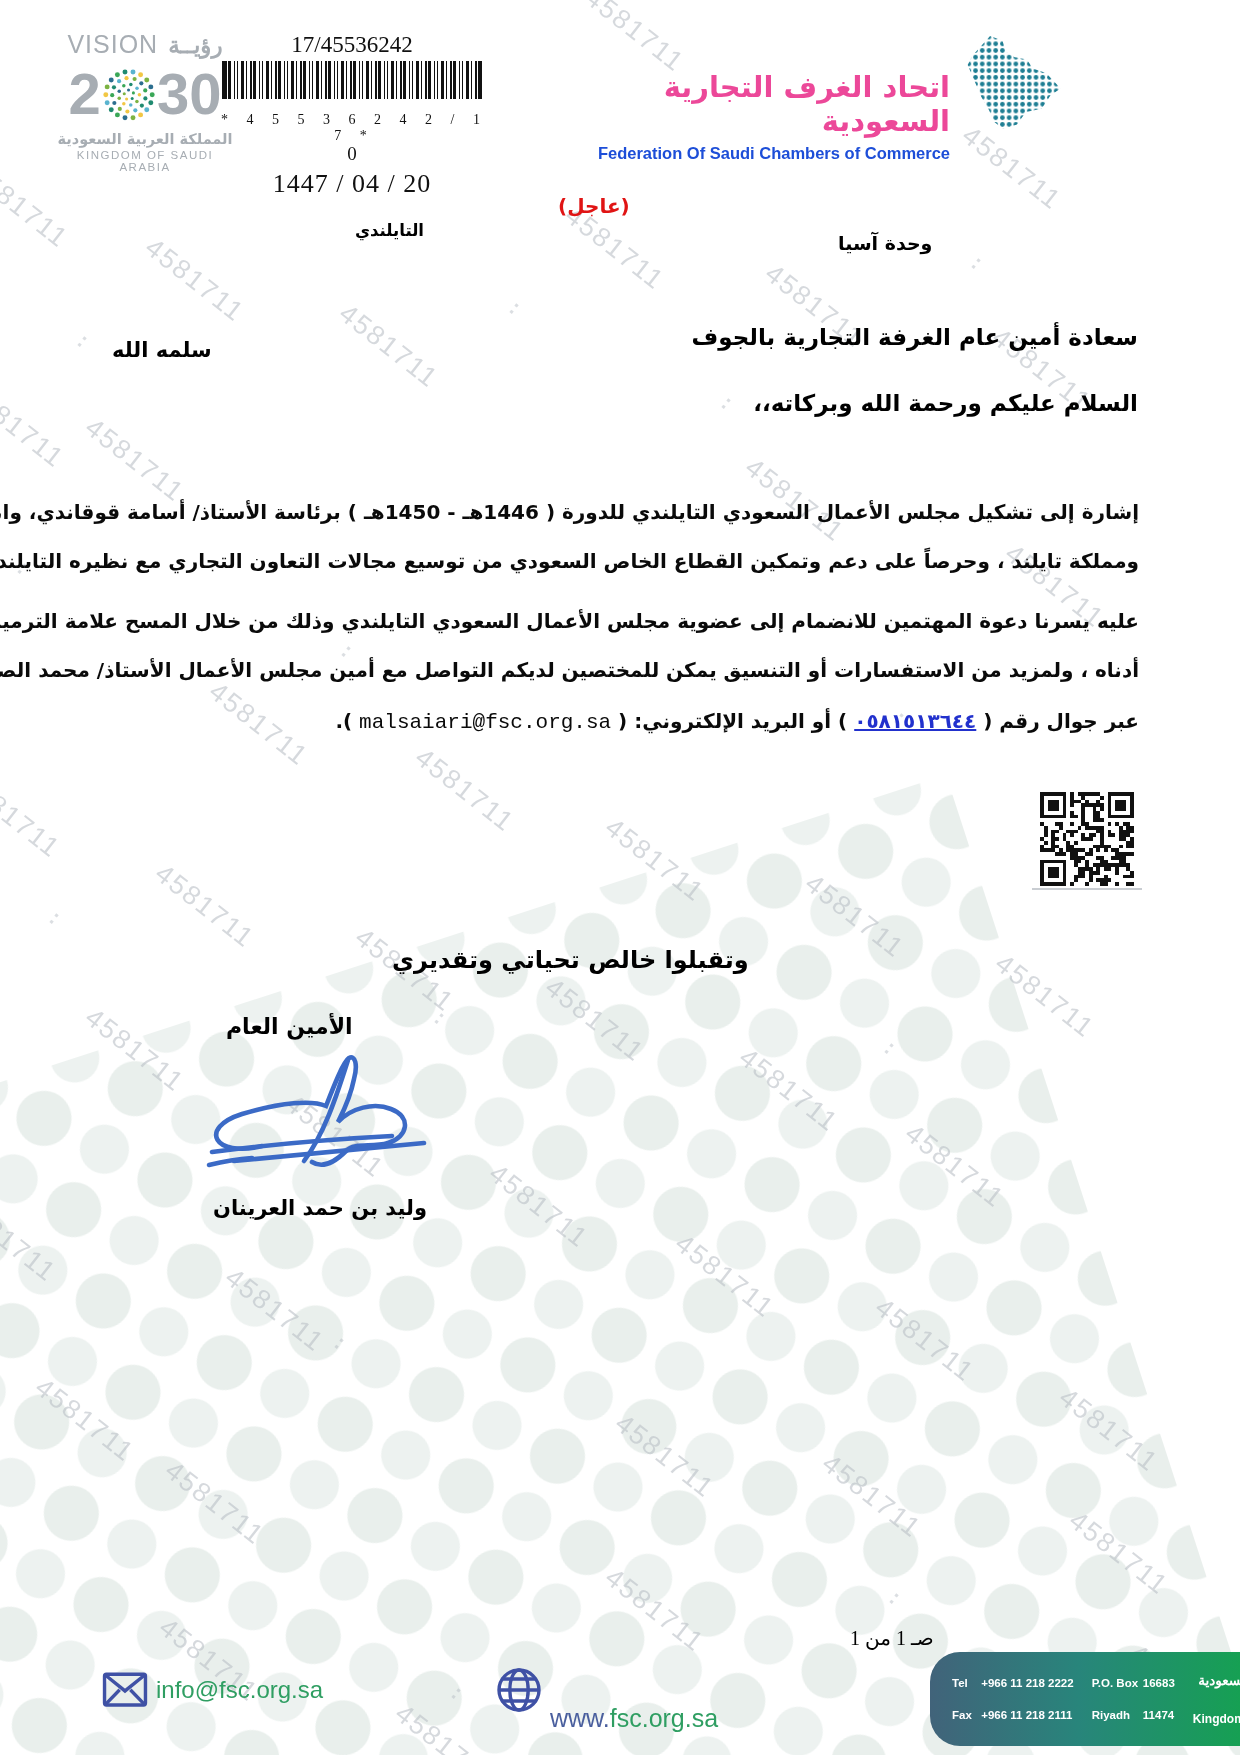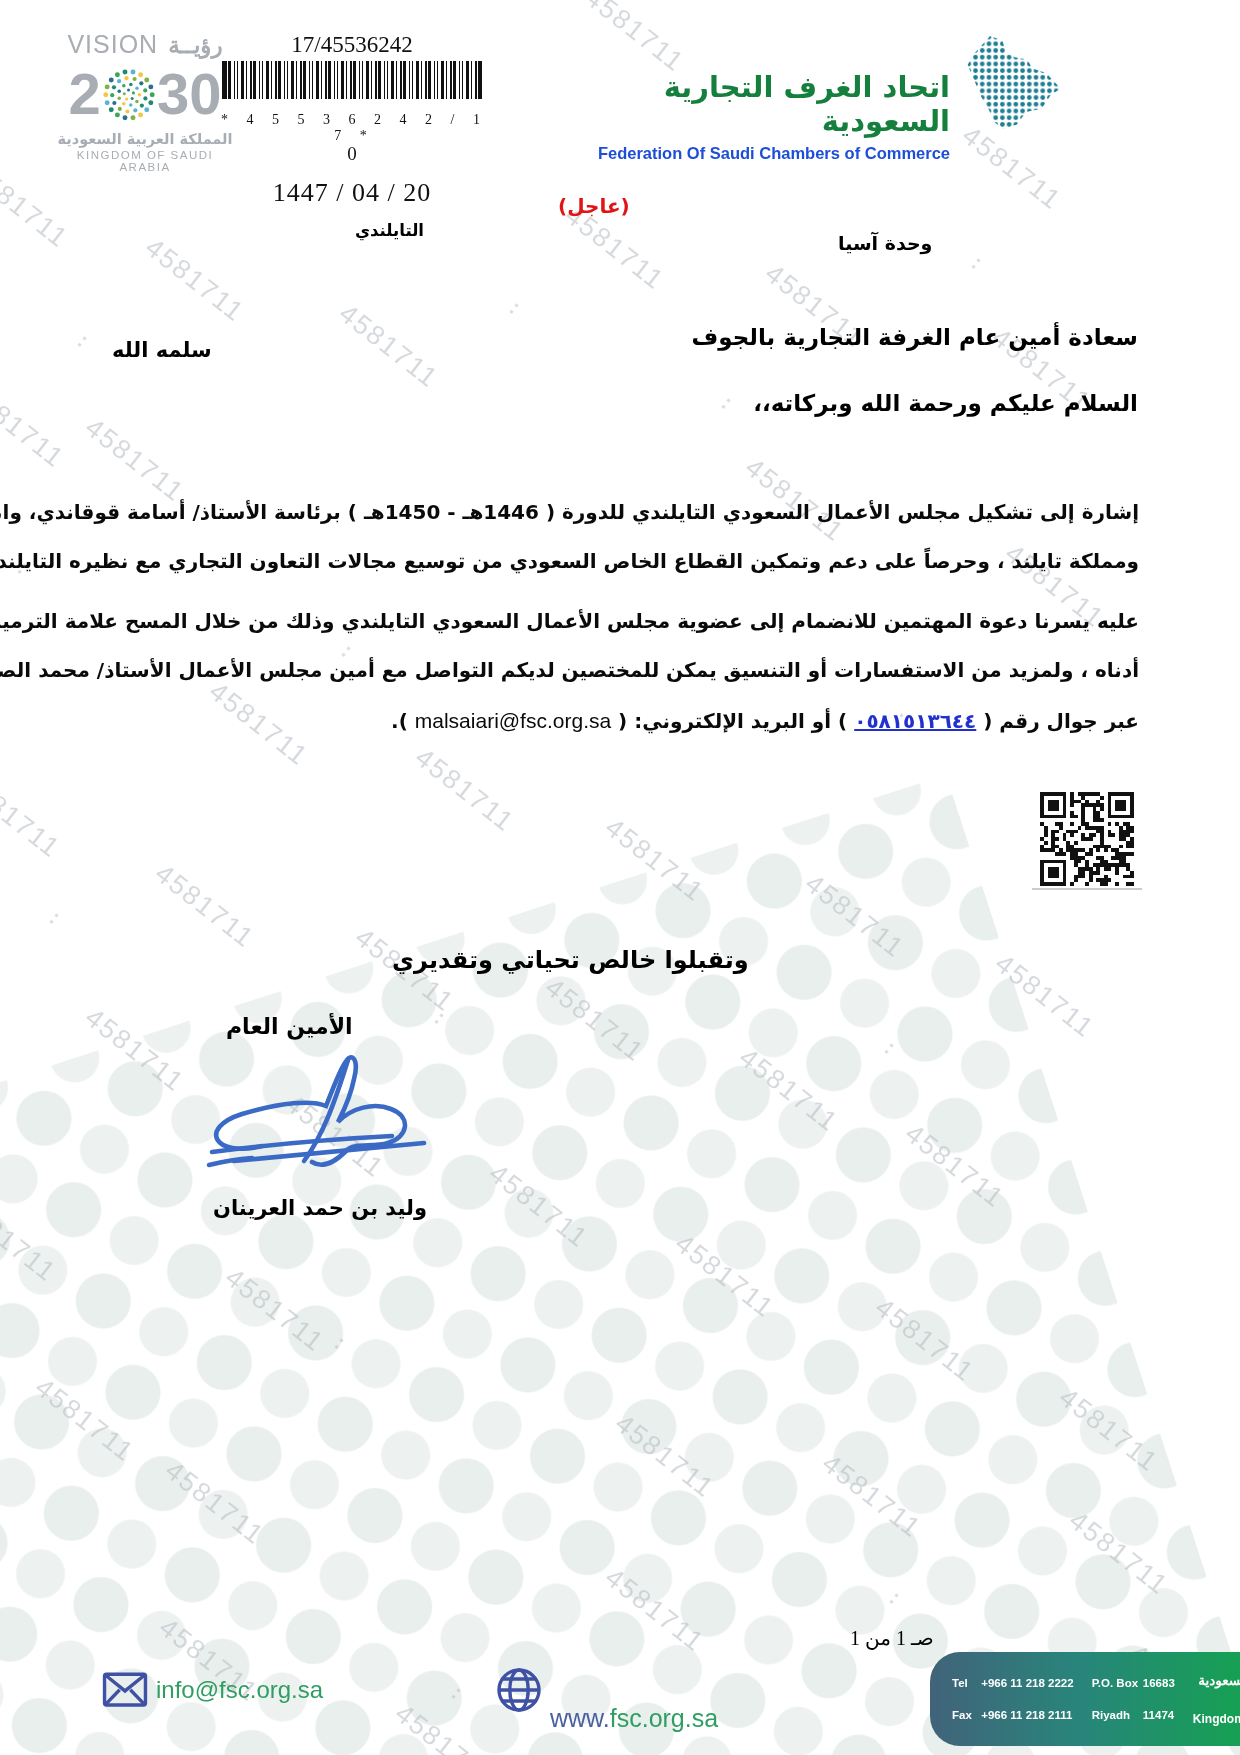--- a/index.html
+++ b/index.html
@@ -32,40 +32,40 @@
   
   .bcblock{left:212px;top:32px;width:280px;text-align:center;font-family:"Liberation Serif",serif;color:#111;}
   .refnum{font-size:23px;}
   .bars{width:254px;height:38px;margin:3px auto 0;
     background:repeating-linear-gradient(90deg,#111 0 2px,#fff 2px 3px,#111 3px 6px,#fff 6px 9px,
       #111 9px 10px,#fff 10px 12px,#111 12px 13px,#fff 13px 16px,#111 16px 19px,#fff 19px 21px,
       #111 21px 22px,#fff 22px 25px);
     border-left:3px solid #111;border-right:3px solid #111;}
   .bcdigits{font-size:14px;letter-spacing:3px;word-spacing:9px;margin-top:13px;}
   .bccheck{font-size:19px;line-height:1;}
-  .dateh{font-size:26px;margin-top:15px;letter-spacing:1px;}
+  .dateh{font-size:26px;margin-top:6px;letter-spacing:1px;}
   
   .fsc-text{left:590px;top:70px;width:360px;text-align:right;}
-  .fsc-ar{font-size:29px;font-weight:bold;color:#15803d;}
+  .fsc-ar{font-size:29px;font-weight:bold;color:#ec4899;}
   .fsc-en{font-size:16.5px;font-weight:bold;color:#1d4ed8;margin-top:6px;font-family:"Liberation Sans",sans-serif;}
   .fsc-map{left:952px;top:24px;}
   
   .urgent{left:558px;top:194px;color:#e01414;font-weight:bold;font-size:20px;}
   .subject{left:92px;top:220px;width:332px;font-weight:bold;font-size:16.5px;line-height:1.35;text-align:right;}
   .unit{left:838px;top:232px;font-weight:bold;font-size:19px;}
   .recipient{right:102px;top:324px;font-weight:bold;font-size:23px;}
   .blessing{left:112px;top:338px;font-weight:bold;font-size:21px;}
   .salutation{right:102px;top:390px;font-weight:bold;font-size:23px;}
   
   .body-lines{left:37px;top:490px;width:1102px;font-weight:bold;font-size:20px;color:#0a0a0a;}
   .bline{direction:rtl;text-align:justify;text-align-last:justify;height:49px;line-height:44px;white-space:nowrap;}
   .bline.gap{margin-top:11px;}
   .contact-line{direction:rtl;text-align:right;height:49px;line-height:44px;margin-top:2px;}
   .phone{color:#2231cd;text-decoration:underline;}
-  .email{font-family:Liberation Sans, sans-serif;font-weight:normal;font-size:21px;unicode-bidi:embed;direction:ltr;text-align:center;}
+  .email{font-family:Liberation Mono, monospace;font-weight:normal;font-size:21px;unicode-bidi:embed;direction:ltr;text-align:center;}
   .qr{left:1040px;top:792px;}
   .qr-line{left:1032px;top:888px;width:110px;height:2px;background:#c9cdd2;}
   .closing{left:392px;top:946px;font-weight:bold;font-size:24px;}
   .sig-title{left:226px;top:1014px;font-weight:bold;font-size:22px;}
   .signature{left:182px;top:1048px;}
   .sig-name{left:188px;top:1196px;width:264px;text-align:center;font-weight:bold;font-size:21px;}
   .pagenum{left:850px;top:1626px;font-family:"Liberation Serif",serif;font-size:20px;z-index:3;}
   
   .f-email-icon{left:102px;top:1672px;}
   .f-email{left:156px;top:1676px;font-size:24px;color:#2f9e62;font-family:"Liberation Sans",sans-serif;}

